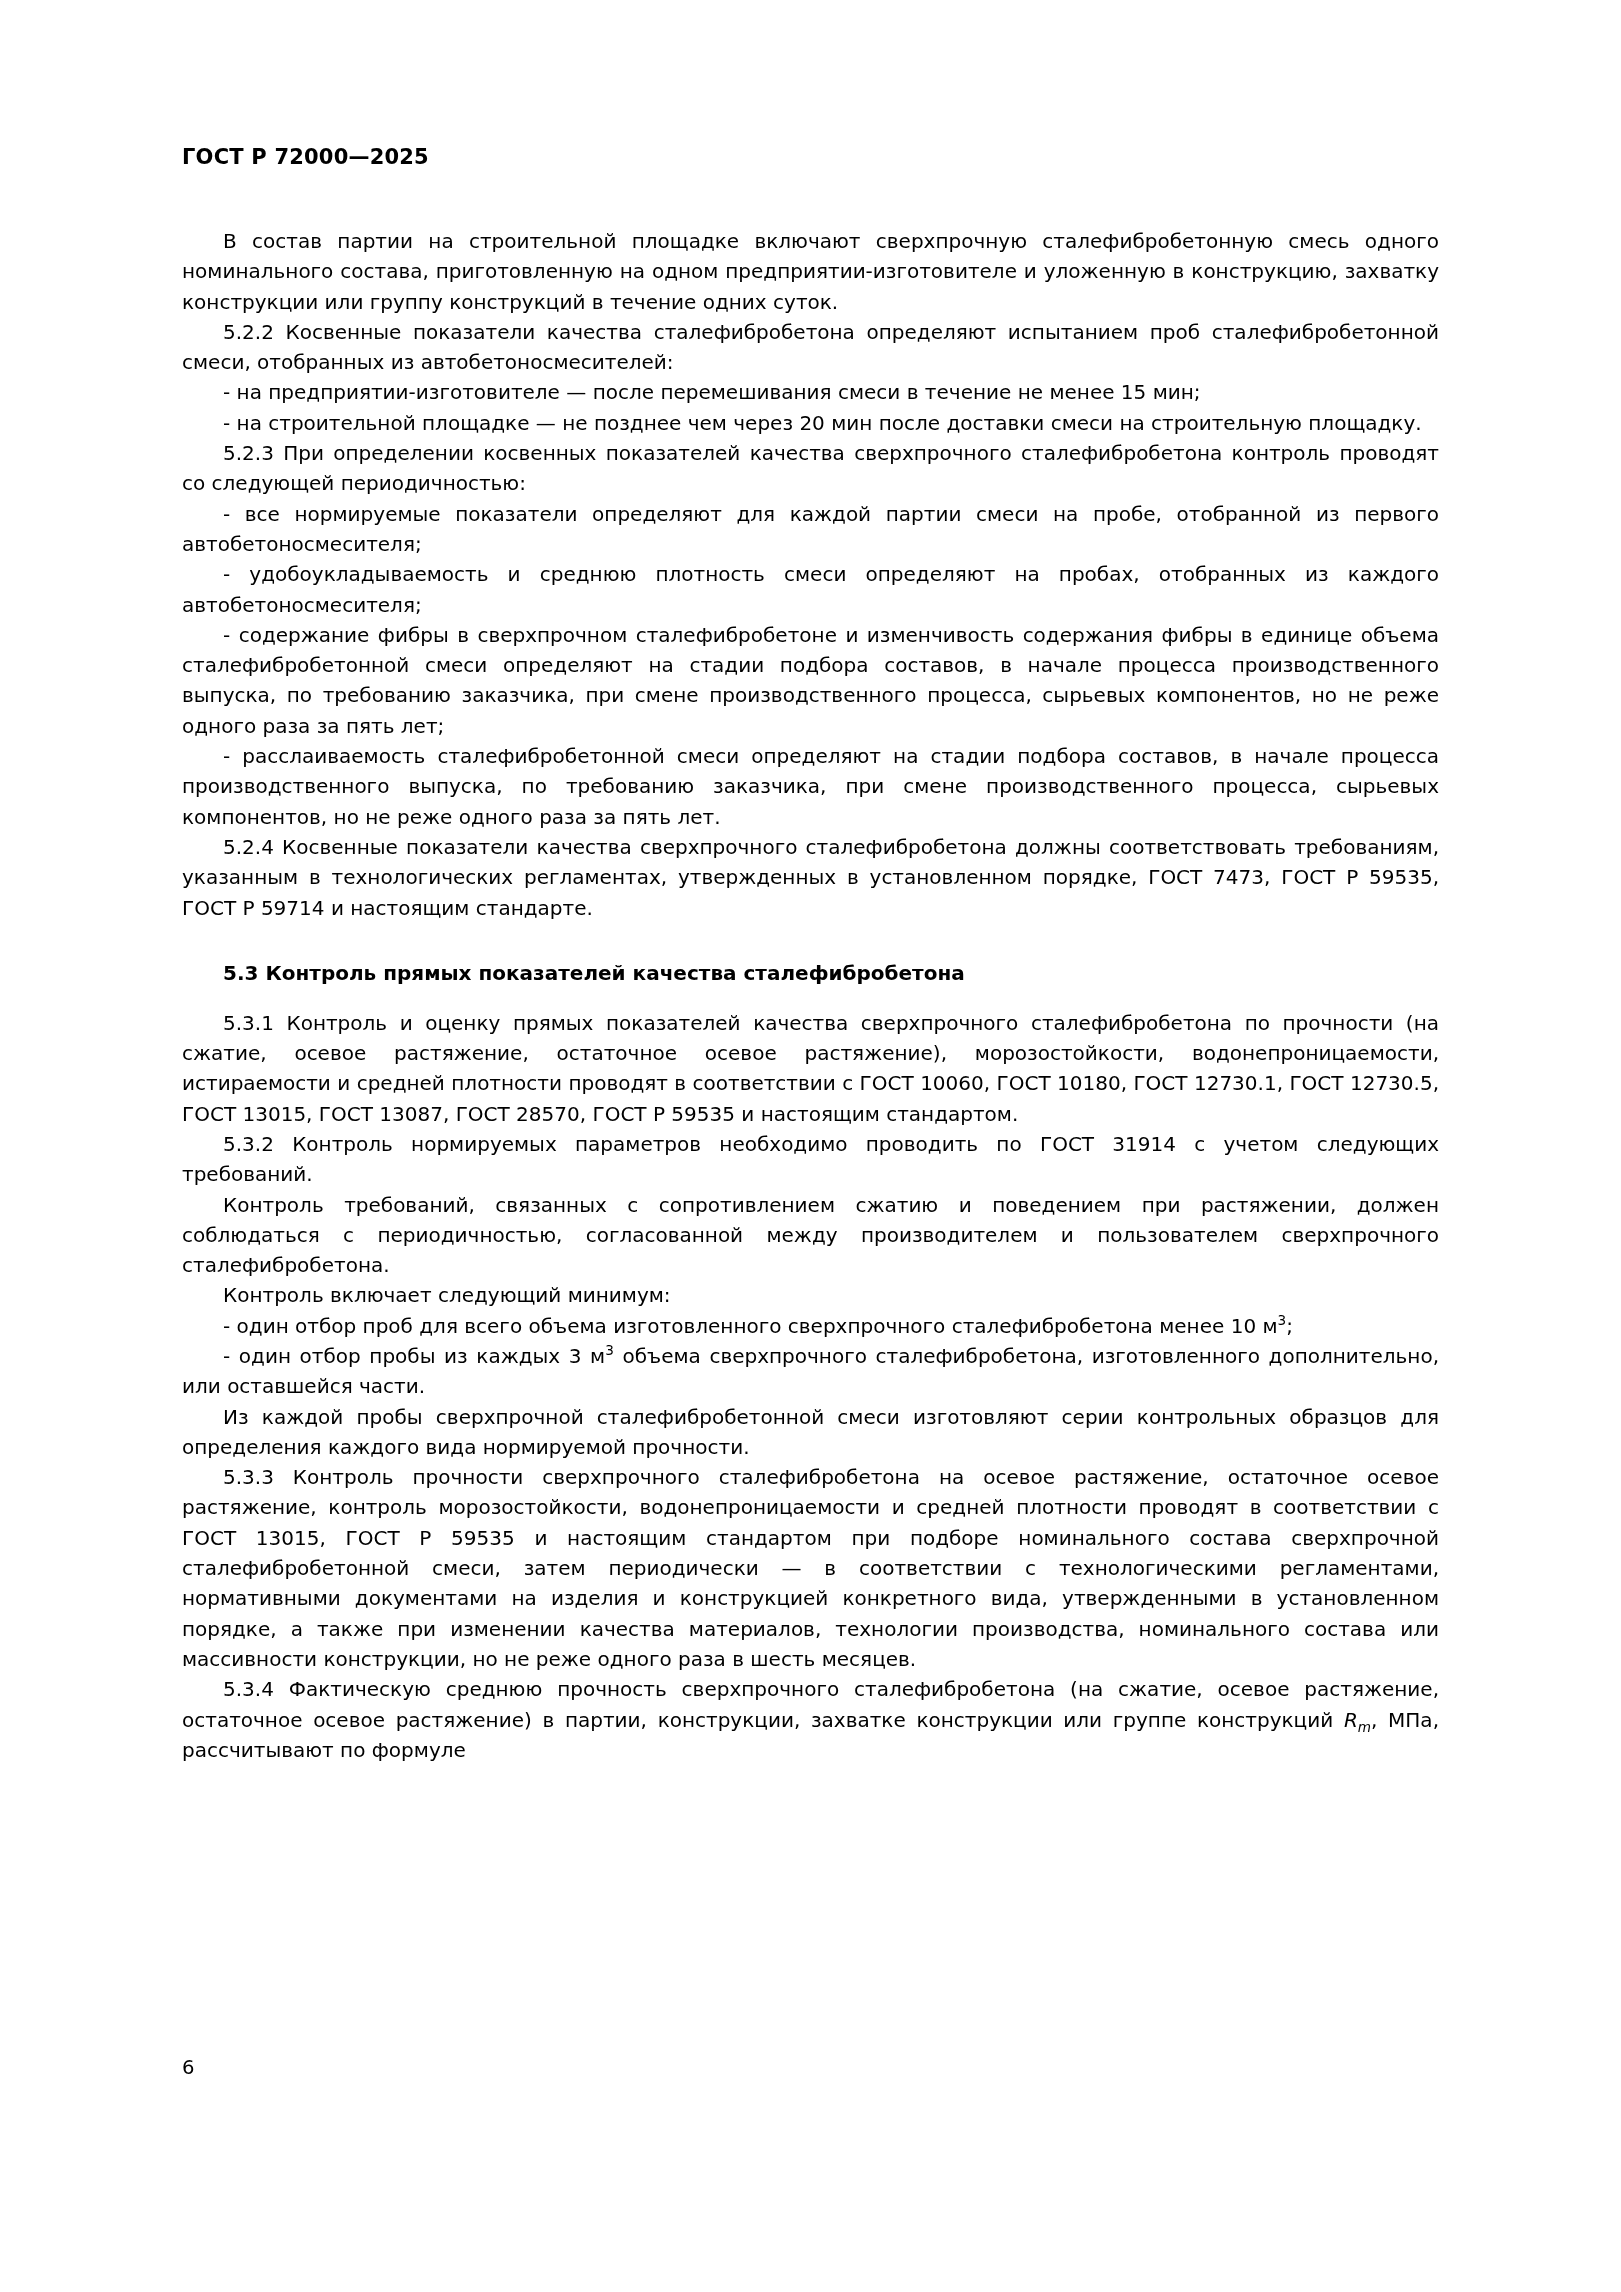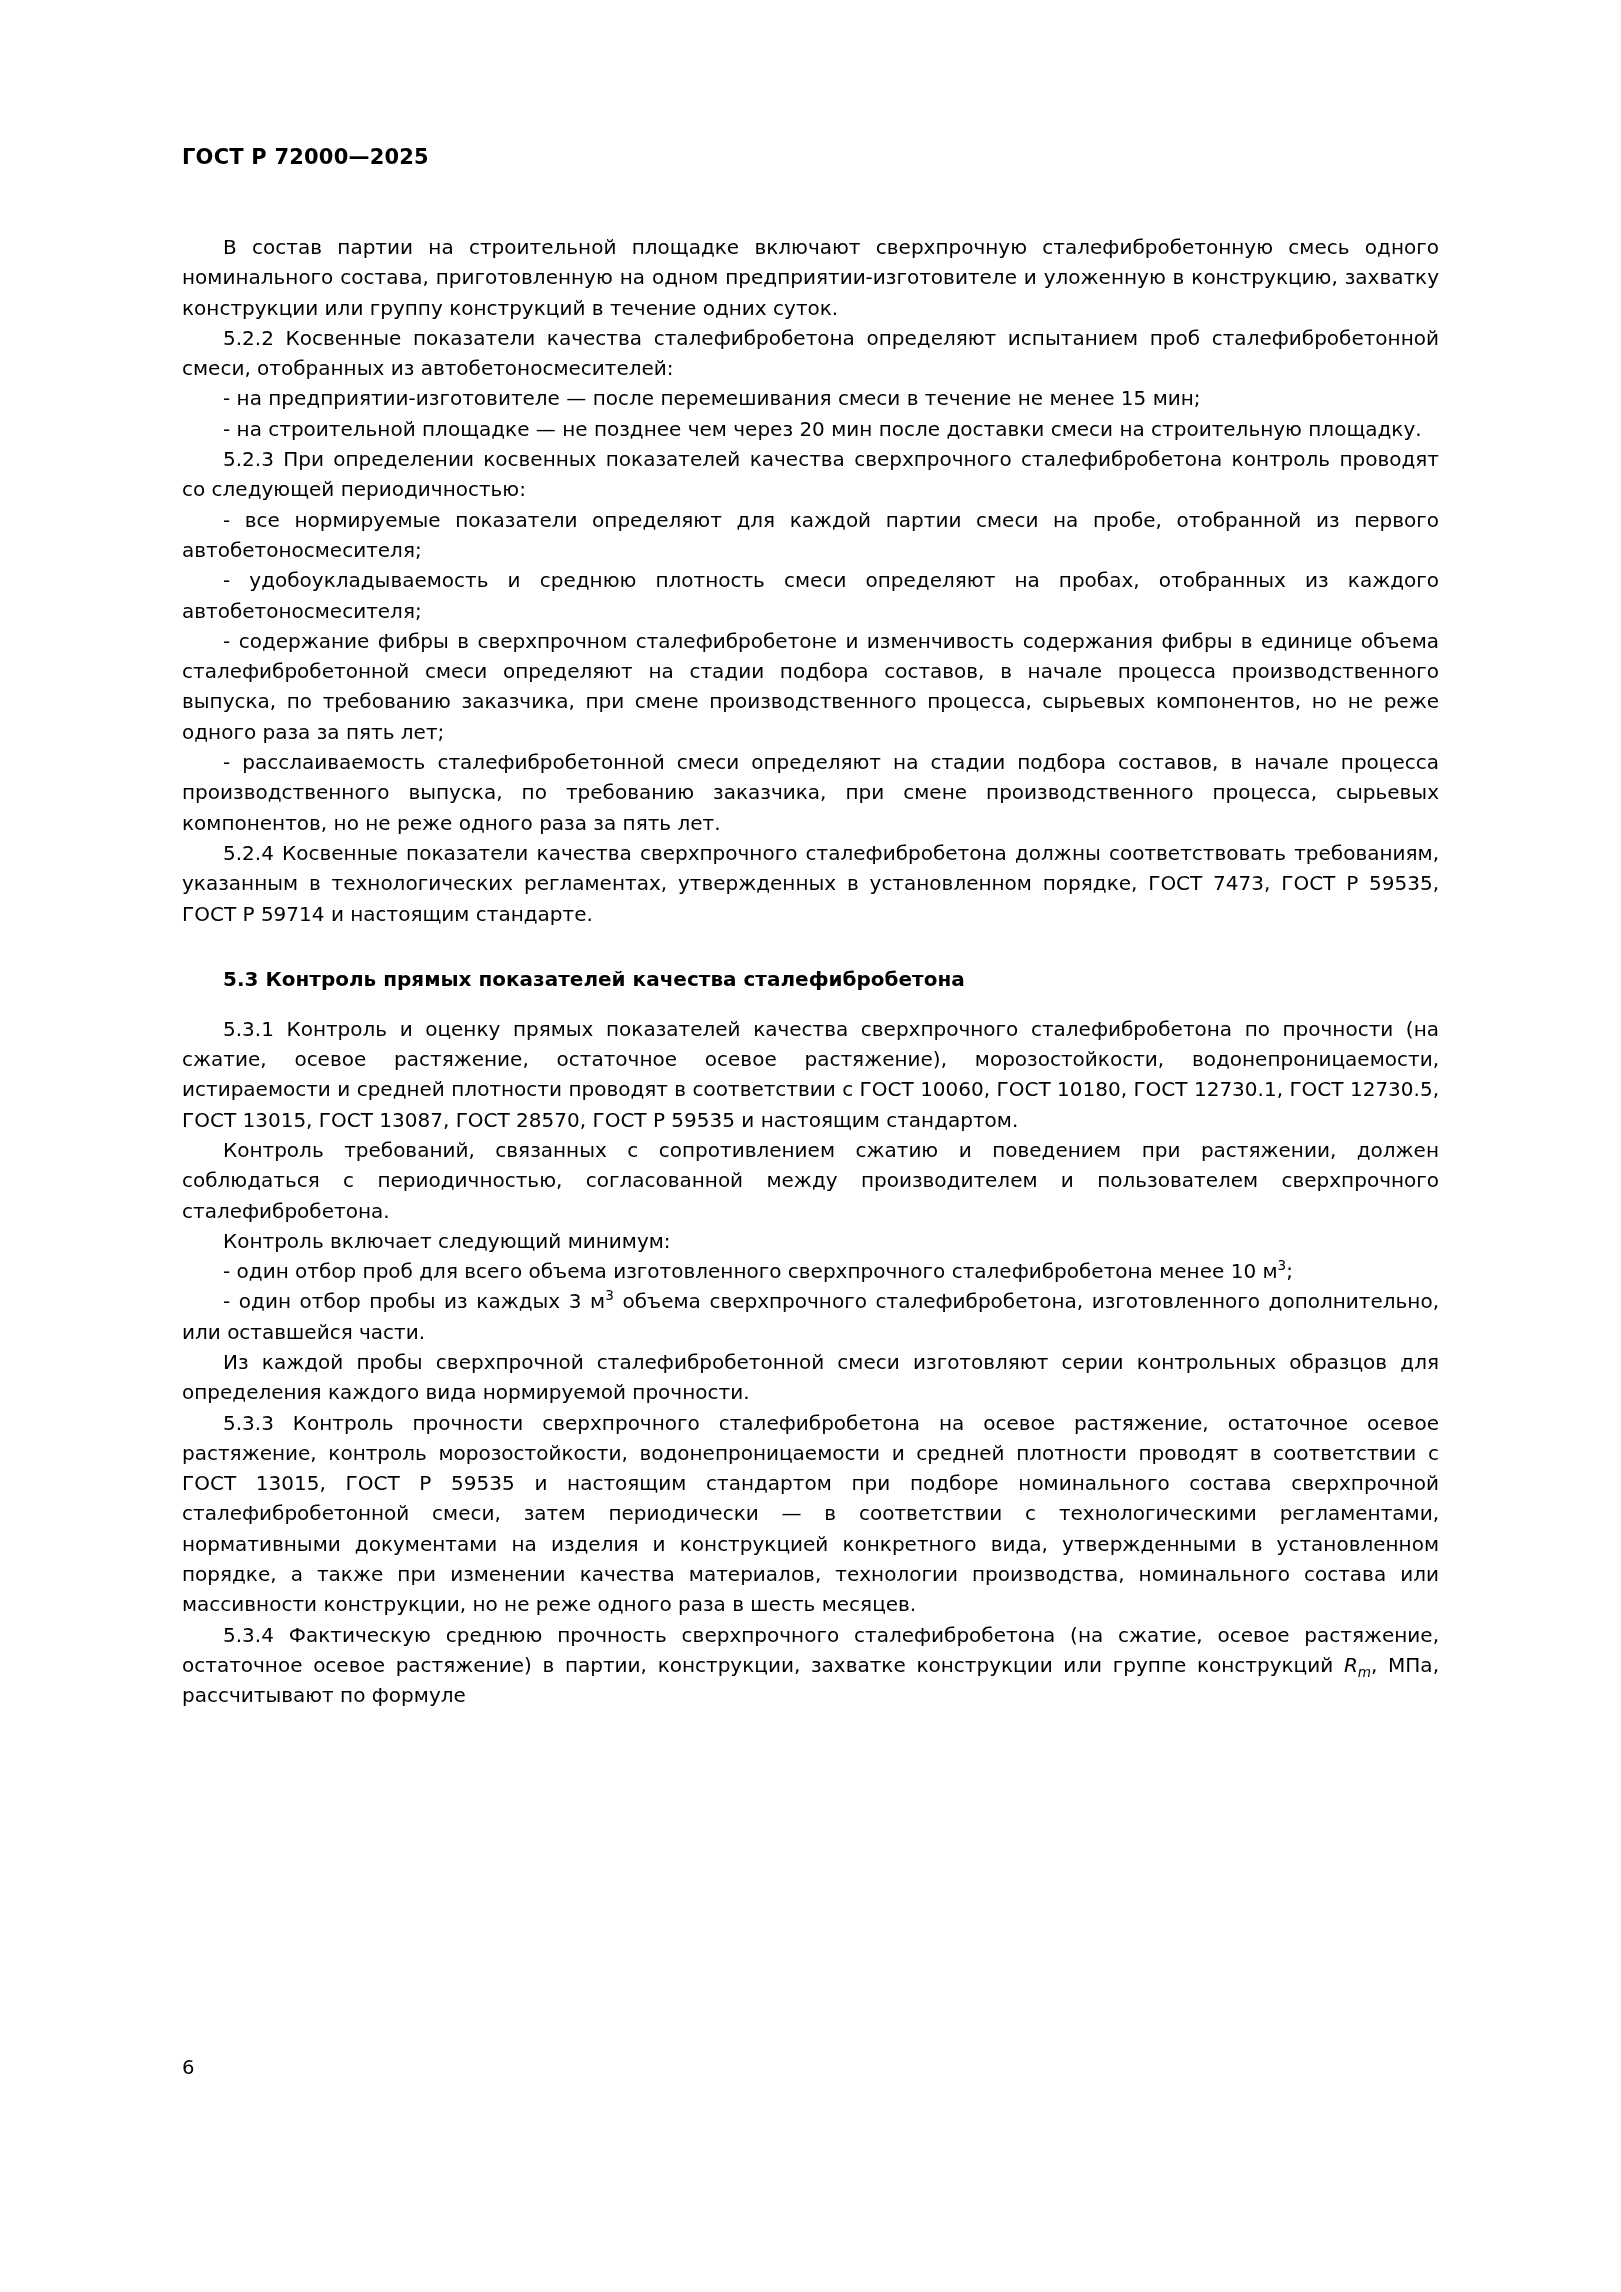--- a/index.html
+++ b/index.html
@@ -25,21 +25,21 @@
   .header {
     position: absolute;
     top: 145px;
     left: 182px;
     font-size: 21px;
     font-weight: bold;
     letter-spacing: 0.2px;
   }
   .content {
     position: absolute;
-    top: 232px;
+    top: 226px;
     left: 182px;
     width: 1257px;
     font-size: 20px;
     line-height: 1.515;
     text-align: justify;
   }
   p {
     margin: 0;
   }
   .ind {
@@ -92,20 +92,21 @@
     <p class="ind just">5.2.3  При определении косвенных показателей качества сверхпрочного сталефибробетона контроль проводят со следующей периодичностью:</p>
     <p class="ind just">- все нормируемые показатели определяют для каждой партии смеси на пробе, отобранной из первого автобетоносмесителя;</p>
     <p class="ind just">- удобоукладываемость и среднюю плотность смеси определяют на пробах, отобранных из каждого автобетоносмесителя;</p>
     <p class="ind just">- содержание фибры в сверхпрочном сталефибробетоне и изменчивость содержания фибры в единице объема сталефибробетонной смеси определяют на стадии подбора составов, в начале процесса производственного выпуска, по требованию заказчика, при смене производственного процесса, сырьевых компонентов, но не реже одного раза за пять лет;</p>
     <p class="ind just">- расслаиваемость сталефибробетонной смеси определяют на стадии подбора составов, в начале процесса производственного выпуска, по требованию заказчика, при смене производственного процесса, сырьевых компонентов, но не реже одного раза за пять лет.</p>
     <p class="ind just">5.2.4  Косвенные показатели качества сверхпрочного сталефибробетона должны соответствовать требованиям, указанным в технологических регламентах, утвержденных в установленном порядке, ГОСТ 7473, ГОСТ Р 59535, ГОСТ Р 59714 и настоящим стандарте.</p>
 
     <p class="section-title">5.3  Контроль прямых показателей качества сталефибробетона</p>
 
     <p class="ind just">5.3.1  Контроль и оценку прямых показателей качества сверхпрочного сталефибробетона по прочности (на сжатие, осевое растяжение, остаточное осевое растяжение), морозостойкости, водонепроницаемости, истираемости и средней плотности проводят в соответствии с ГОСТ 10060, ГОСТ 10180, ГОСТ 12730.1, ГОСТ 12730.5, ГОСТ 13015, ГОСТ 13087, ГОСТ 28570, ГОСТ Р 59535 и настоящим стандартом.</p>
+    <p class="ind just">5.3.2  Контроль нормируемых параметров необходимо проводить по ГОСТ 31914 с учетом следующих требований.</p>
     <p class="ind just">Контроль требований, связанных с сопротивлением сжатию и поведением при растяжении, должен соблюдаться с периодичностью, согласованной между производителем и пользователем сверхпрочного сталефибробетона.</p>
     <p class="ind just">Контроль включает следующий минимум:</p>
 
     <p class="ind just"><span>- один отбор проб для всего объема изготовленного сверхпрочного сталефибробетона менее 10 м</span><sup>3</sup><span>;</span></p>
 
     <p class="ind just"><span>- один отбор пробы из каждых 3 м</span><sup>3</sup><span> объема сверхпрочного сталефибробетона, изготовленного дополнительно, или оставшейся части.</span></p>
 
     <p class="ind just">Из каждой пробы сверхпрочной сталефибробетонной смеси изготовляют серии контрольных образцов для определения каждого вида нормируемой прочности.</p>
     <p class="ind just">5.3.3  Контроль прочности сверхпрочного сталефибробетона на осевое растяжение, остаточное осевое растяжение, контроль морозостойкости, водонепроницаемости и средней плотности проводят в соответствии с ГОСТ 13015, ГОСТ Р 59535 и настоящим стандартом при подборе номинального состава сверхпрочной сталефибробетонной смеси, затем периодически — в соответствии с технологическими регламентами, нормативными документами на изделия и конструкцией конкретного вида, утвержденными в установленном порядке, а также при изменении качества материалов, технологии производства, номинального состава или массивности конструкции, но не реже одного раза в шесть месяцев.</p>
 

